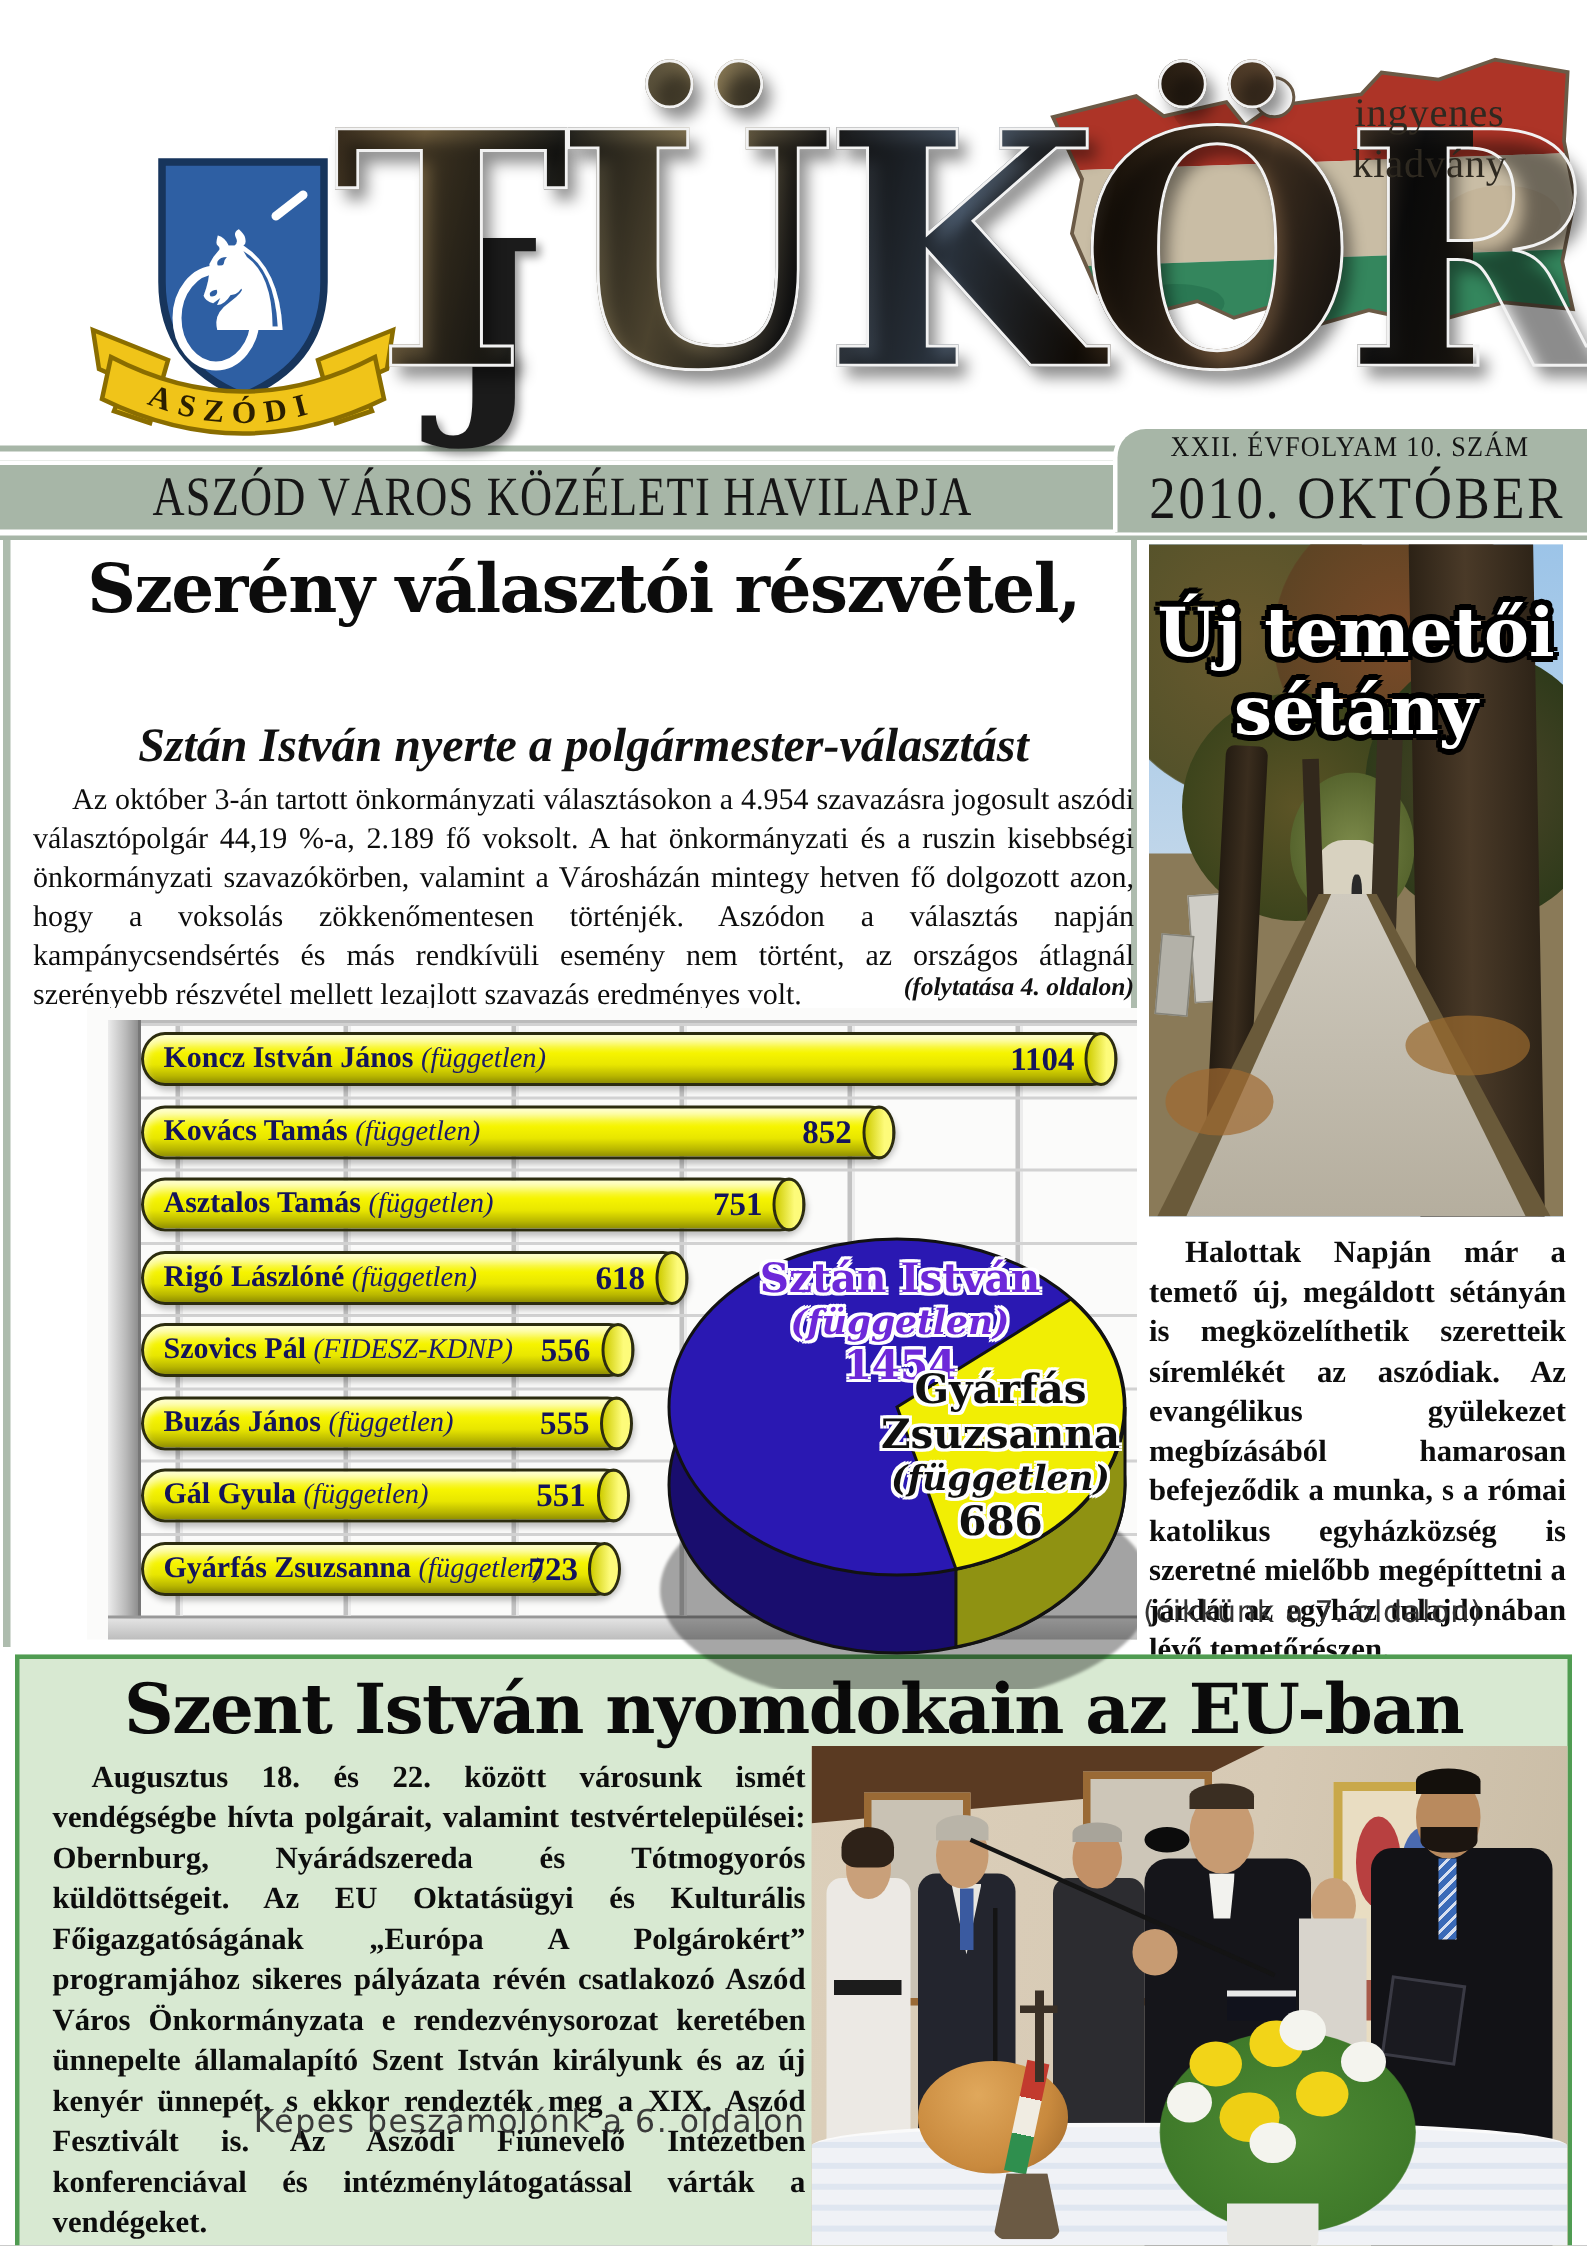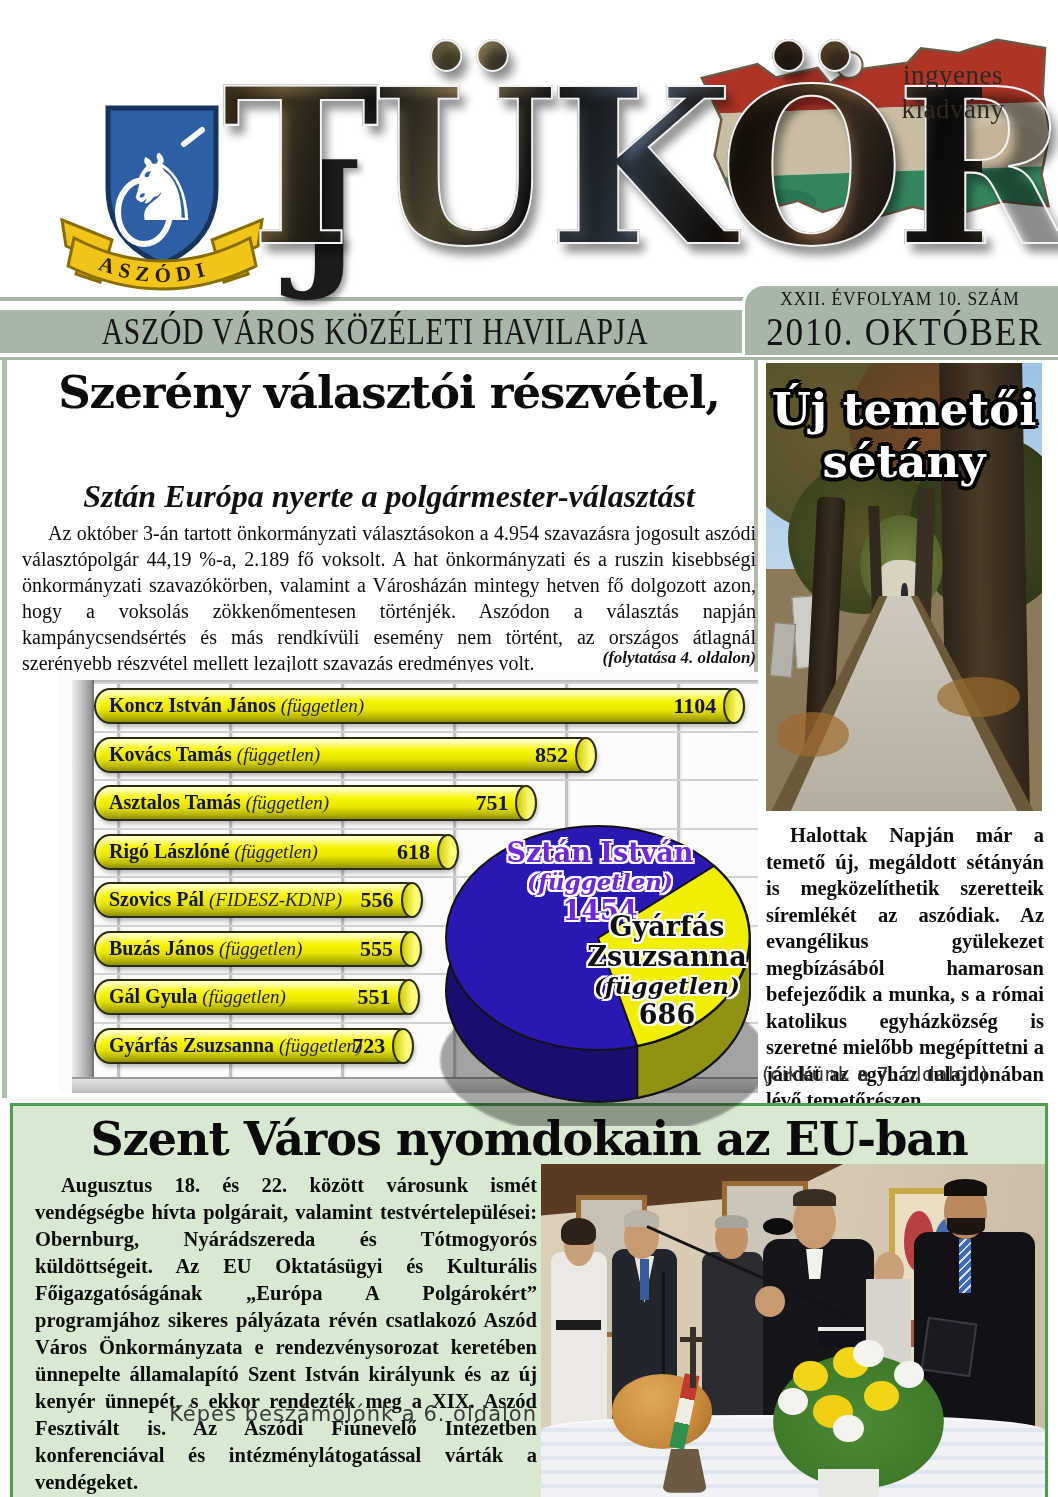--- a/index.html
+++ b/index.html
@@ -113,21 +113,21 @@
   .pl-sztan{ left:412px; top:166px; width:260px; color:#6d28d9; }
   .pl-gyarfas{ left:514px; top:240px; width:190px; color:#101010; }
   .pl-name{ font-weight:700; font-size:27px; line-height:30px; }
   .pl-party{ font-style:italic; font-size:23px; line-height:28px; font-weight:700; }
   .pl-val{ font-weight:700; font-size:27px; line-height:30px; }
 
   
   .cem-photo{ position:absolute; left:766px; top:363px; width:276px; height:448px; overflow:hidden; background:#9cc4e8; }
   .blob{ position:absolute; border-radius:50%; }
   .cem-title{
-    position:absolute; left:766px; top:384px; width:276px; z-index:8; text-align:center;
+    position:absolute; left:766px; top:396px; width:276px; z-index:8; text-align:center;
     font-family:"DejaVu Serif",serif; font-weight:700; font-size:45px; line-height:52px; color:#fff;
     text-shadow:-3px -3px 0 #000,3px -3px 0 #000,-3px 3px 0 #000,3px 3px 0 #000,0 4px 0 #000,0 -4px 0 #000,4px 0 0 #000,-4px 0 0 #000;
   }
   .cem-caption{
     position:absolute; left:766px; top:822px; width:278px;
     font-weight:700; font-size:20.5px; line-height:26.5px; text-align:justify; color:#0d0d0d; text-indent:24px;
   }
   .cem-cont{
     position:absolute; left:762px; top:1062px; width:284px;
     font-family:"DejaVu Sans", sans-serif; font-size:20px; color:#333; letter-spacing:.5px;
@@ -217,21 +217,21 @@
   <div class="subbar-left">ASZÓD VÁROS KÖZÉLETI  HAVILAPJA</div>
   <div class="subtab-issue">XXII. ÉVFOLYAM 10. SZÁM</div>
   <div class="subtab-date">2010. OKTÓBER</div>
 
   <div class="edge-rule-left"></div>
   <div class="col-divider"></div>
 
   <div class="headline">
     <div>Szerény választói részvétel,</div>
   </div>
-  <div class="subhead">Sztán Európa nyerte a polgármester-választást</div>
+  <div class="subhead">Sztán István nyerte a polgármester-választást</div>
   <div class="lead-body">Az október 3-án tartott önkormányzati választásokon a 4.954 szavazásra jogosult aszódi választópolgár 44,19 %-a, 2.189 fő voksolt. A hat önkormányzati és a ruszin kisebbségi önkormányzati szavazókörben, valamint a Városházán mintegy hetven fő dolgozott azon, hogy a voksolás zökkenőmentesen történjék. Aszódon a választás napján kampánycsendsértés és más rendkívüli esemény nem történt, az országos átlagnál szerényebb részvétel mellett lezajlott szavazás eredményes volt.</div>
   <div class="lead-cont">(folytatása 4. oldalon)</div>
 
   <div class="chart">
     <div class="topline"></div>
     <div class="wall"></div>
     <div class="floor"></div>
     <div id="gridlines">
         <div class="vline" style="left: 59px;"></div>
         <div class="vline" style="left: 171px;"></div>
@@ -353,21 +353,21 @@
     <div class="blob" style="left:62%;top:70%;width:30%;height:9%;background:#9a6a2e;opacity:.7"></div>
   </div>
   <div class="cem-title">
     <div>Új temetői</div>
     <div>sétány</div>
   </div>
   <div class="cem-caption">Halottak Napján már a temető új, megáldott sétányán is megközelíthetik szeretteik síremlékét az aszódiak. Az evangélikus gyülekezet megbízásából hamarosan befejeződik a munka, s a római katolikus egyházközség is szeretné mielőbb megépíttetni a járdát az egyház tulajdonában lévő temetőrészen.</div>
   <div class="cem-cont">(cikkünk a 7. oldalon)</div>
 
   <div class="eu-panel">
-    <div class="eu-title">Szent Város nyomdokain az EU-ban</div>
+    <div class="eu-title">Szent István nyomdokain az EU-ban</div>
     <div class="eu-body">Augusztus 18. és 22. között városunk ismét vendégségbe hívta polgárait, valamint testvértelepülései: Obernburg, Nyárádszereda és Tótmogyorós küldöttségeit. Az EU Oktatásügyi és Kulturális Főigazgatóságának „Európa A Polgárokért” programjához sikeres pályázata révén csatlakozó Aszód Város Önkormányzata e rendezvénysorozat keretében ünnepelte államalapító Szent István királyunk és az új kenyér ünnepét, s ekkor rendezték meg a XIX. Aszód Fesztivált is. Az Aszódi Fiúnevelő Intézetben konferenciával és intézménylátogatással várták a vendégeket.</div>
     <div class="eu-footer">Képes beszámolónk a 6. oldalon</div>
 
     <div class="eu-photo">
       <div class="shp" style="left:0;top:0;width:60%;height:16%;background:#5a3a22;clip-path:polygon(0 0,100% 0,80% 55%,0 95%)"></div>
       <div class="shp" style="left:7%;top:9%;width:14%;height:42%;background:#c9c2b4;border:5px solid #9a6a35"></div>
       <div class="shp" style="left:36%;top:5%;width:17%;height:46%;background:#cdc6b8;border:5px solid #9a6a35"></div>
       <div class="shp" style="left:69%;top:7%;width:17%;height:54%;background:#e9ddc2;border:6px solid #c9a84a"></div>
       <div class="blob" style="left:72%;top:14%;width:6%;height:18%;background:#b84040"></div>
       <div class="blob" style="left:78%;top:16%;width:6%;height:16%;background:#4a6ab0"></div>

